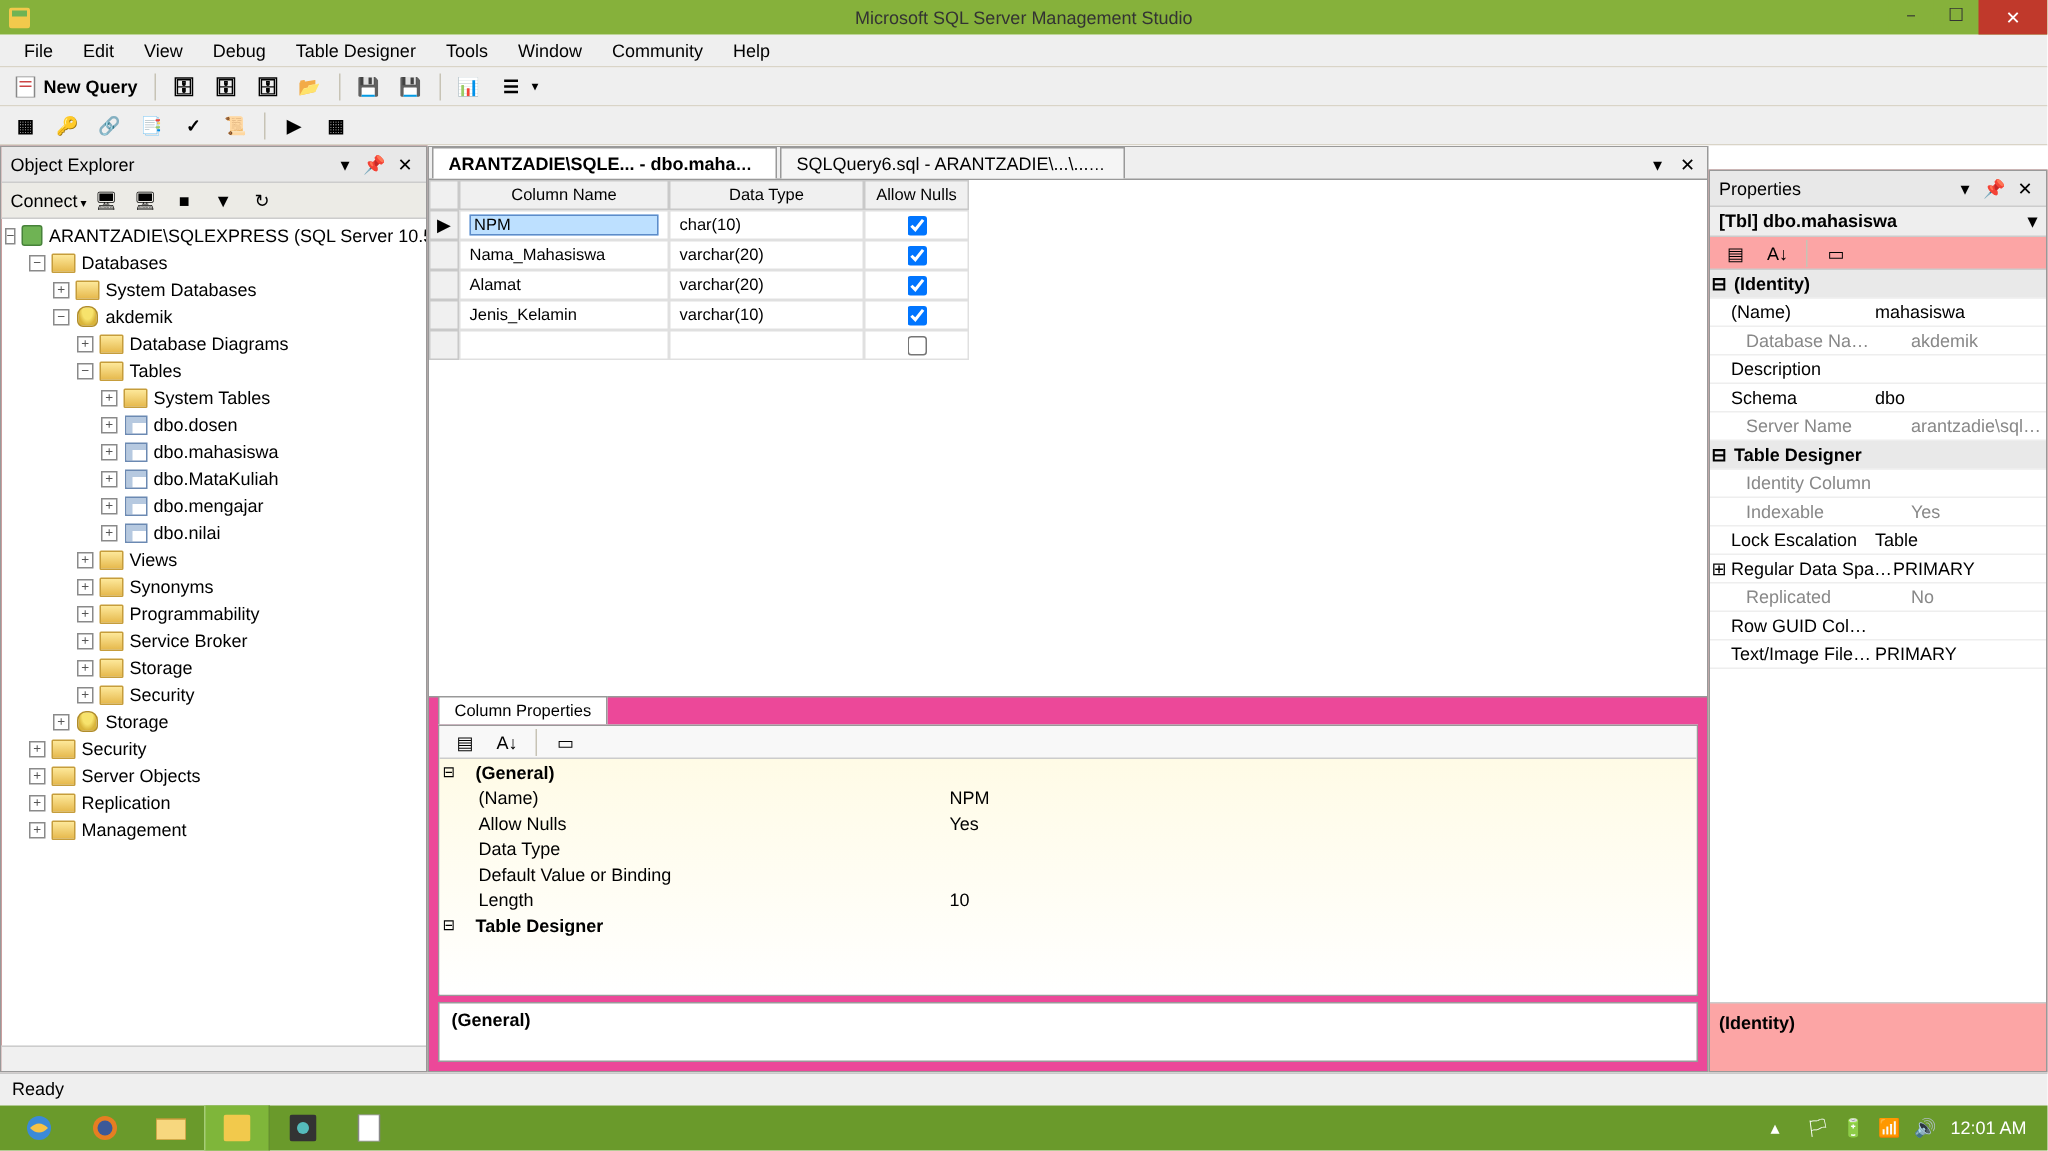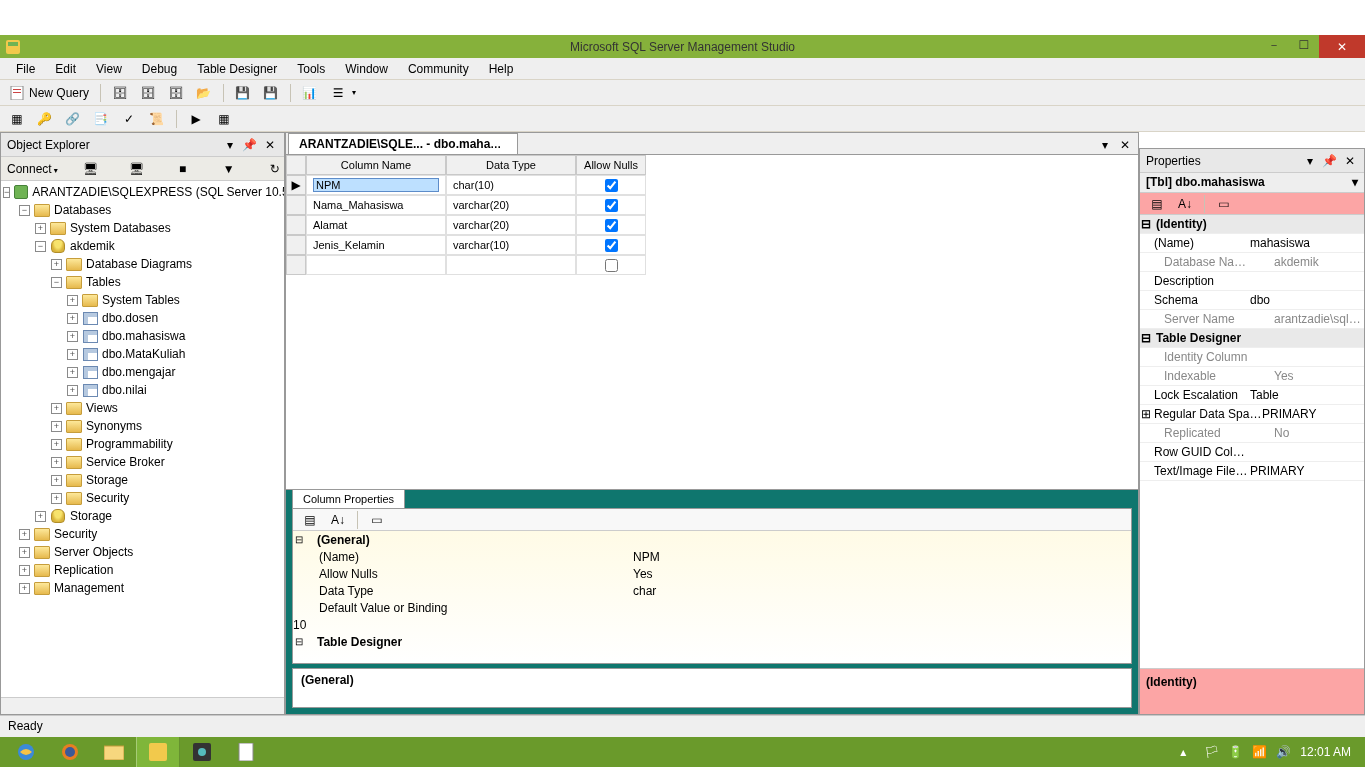--- a/index.html
+++ b/index.html
@@ -1,47 +1,47 @@
 <!DOCTYPE html>
 <html><head>
 <meta charset="utf-8">
 <style>
 * { margin: 0; padding: 0; box-sizing: border-box; font-family: "Segoe UI", Tahoma, sans-serif; font-size: 12px; }
 body { background: #fff; width: 1365px; height: 767px; overflow: hidden; display: flex; flex-direction: column; }
 
 
-.titlebar { height: 23px; background: #86b13b; display: flex; align-items: center; position: relative; margin-top: 35px; }
+.titlebar { height: 23px; background: #86b13b; display: flex; align-items: center; position: relative; }
 .titlebar .app-icon { width: 18px; margin-left: 4px; display:inline-flex; align-items:center; justify-content:center;}
 .titlebar .title { position:absolute; left:50%; transform:translateX(-50%); color: #333; font-size: 12px; }
 .titlebar .winctrls { margin-left: auto; display:flex; }
 .titlebar .winbtn { width: 30px; height: 20px; display:flex; align-items:center; justify-content:center; color:#333; }
 .titlebar .winbtn.close { background: #c0392b; color:#fff; width:46px; height:23px;}
 .titlebar .winbtn.min,.titlebar .winbtn.max { background:#86b13b; }
 
 
 .menubar { height: 22px; background: #efefef; border-bottom:1px solid #d9d4c7; display:flex; align-items:center; padding:0 6px; gap:0;}
 .menubar .mitem { padding: 17px 10px; cursor:default; }
 
 
-.toolbar { height: 26px; background: #efefef; border-bottom:1px solid #d9d4c7; display:flex; align-items:center; padding:0 4px; gap:2px;}
+.toolbar { height: 26px; background: #efefef; border-bottom:1px solid #d9d4c7; display:flex; align-items:center; padding:0 4px; gap:2px;font-weight:bold;}
 .tbtn { display:inline-flex; align-items:center; gap:4px; padding:2px 4px; border:1px solid transparent;}
 .tbtn .icn { width:16px; height:16px; display:inline-flex; align-items:center; justify-content:center;}
 .tsep { width:1px; height:18px; background:#c7c3b5; margin:0 4px;}
 
 
 .main { flex:1; display:flex; background:#fff; min-height:0; }
 
 
 .panel { display:flex; flex-direction:column; border:1px solid #999; background:#fca5a5; }
 .panel-left { width: 285px; }
 .panel-right { width: 226px; margin-top: 16px; }
 .panel-header { height:24px; background:#e8e8e8; display:flex; align-items:center; padding:0 6px; border-bottom:1px solid #ccc; }
 .panel-header .ptitle { flex:1; }
 .panel-header .pbtn { width:16px; height:16px; margin-left:4px; display:inline-flex; align-items:center; justify-content:center;}
-.panel-sub { height:24px; background:#ecebe6; border-bottom:1px solid #ccc; display:flex; align-items:center; padding:0 6px; gap:20px;}
+.panel-sub { height:24px; background:#ecebe6; border-bottom:1px solid #ccc; display:flex; align-items:center; padding:0 6px; gap:0;}
 .panel-body { flex:1; background:#fff; overflow:auto; padding:2px 0;}
 
 
 .tree ul { list-style:none; margin:0; padding:0;}
 .tree li { white-space:nowrap; }
 .tree .node { display:flex; align-items:center; height:18px; }
 .tree .twisty { width:11px; height:11px; border:1px solid #8a8a8a; display:inline-flex; align-items:center; justify-content:center; font-size:9px; line-height:9px; margin-right:4px; color:#555; background:#fff;}
 .tree .ticon { width:16px; height:16px; display:inline-flex; align-items:center; justify-content:center; margin-right:4px;}
 .tree .tlbl {  }
 .folder-icon::before { content:""; display:inline-block; width:14px; height:11px; background:linear-gradient(#fde89a,#e6b94d); border:1px solid #c69d3b; border-radius:1px;}
@@ -63,21 +63,21 @@
 .dgrid { display:grid; grid-template-columns: 20px 140px 130px 70px; }
 .dgrid .hcell { background:#f0f0f0; border:1px solid #c9c9c9; text-align:center; padding:3px 0; font-size:11px;}
 .dgrid .rowhdr { background:#f0f0f0; border:1px solid #c9c9c9; display:flex; align-items:center; justify-content:center; }
 .dgrid .cell { border:1px solid #e0e0e0; padding:2px 6px; font-size:11px; height:20px; display:flex; align-items:center;}
 .dgrid .cell.center { justify-content:center; }
 .dgrid .selcell { background:#fff; }
 .dgrid .selcell input { width:100%; border:1px solid #5d8cc9; background:#bde0ff; padding:0 2px; font-size:11px;}
 .chk { width:13px; height:13px; }
 
 
-.colprops { height:225px; border-top:1px solid #999; display:flex; flex-direction:column; background:#0f766e;}
+.colprops { height:250px; border-top:1px solid #999; display:flex; flex-direction:column; background:#ec4899;}
 .cp-tab { background:#fff; border:1px solid #999; border-bottom:none; padding:3px 10px; width:fit-content; margin-top:-1px; font-size:11px;}
 .cp-body { flex:1; border:1px solid #999; background:#fff; margin:0 6px 0 6px; display:flex; flex-direction:column;}
 .cp-toolbar { height:22px; border-bottom:1px solid #ccc; background:#f8f8f8; display:flex; align-items:center; padding:0 4px; gap:2px;}
 .cp-grid { flex:1; overflow:auto; background: linear-gradient(#fffbe6,#fff); }
 .cp-row { display:flex; height:17px; align-items:center; font-size:11px;}
 .cp-row .k { width:340px; padding-left:26px; }
 .cp-row .v { flex:1; }
 .cp-row.cat .k { font-weight:bold; padding-left:14px;}
 .cp-row.cat::before { content:"⊟"; position:relative; left:2px; font-size:10px; width:10px;}
 .cp-footer { height:40px; border:1px solid #999; margin:4px 6px 6px 6px; background:#fff; padding:4px 8px; font-weight:bold;}
@@ -410,20 +410,21 @@
         </li>
       </ul>
     </div>
     </div>
     <div class="hscroll"></div>
   </div>
 
   <div class="center">
     <div class="tabstrip">
       <div class="tab active"><span>ARANTZADIE\SQLE... - dbo.mahasiswa</span></div>
+      <div class="tab"><span>SQLQuery6.sql - ARANTZADIE\...\...8))*</span></div>
       <div class="tabctrls">
         <span class="pbtn">▾</span>
         <span class="pbtn">✕</span>
       </div>
     </div>
     <div class="designer">
       <div class="designer-top">
         <div class="dgrid">
           <div class="hcell"></div>
           <div class="hcell">Column Name</div>
@@ -494,27 +495,27 @@
             <div class="cp-row">
                 <div class="k">(Name)</div>
                 <div class="v">NPM</div>
               </div>
             <div class="cp-row">
                 <div class="k">Allow Nulls</div>
                 <div class="v">Yes</div>
               </div>
             <div class="cp-row">
                 <div class="k">Data Type</div>
-                <div class="v">char</div>
               </div>
             <div class="cp-row">
                 <div class="k">Default Value or Binding</div>
                 <div class="v"></div>
               </div>
             <div class="cp-row">
+                <div class="k">Length</div>
                 <div class="v">10</div>
               </div>
             <div class="cp-row cat">
                 <div class="k">Table Designer</div>
                 <div class="v"></div>
               </div>
           </div>
         </div>
         <div class="cp-footer">(General)</div>
       </div>

